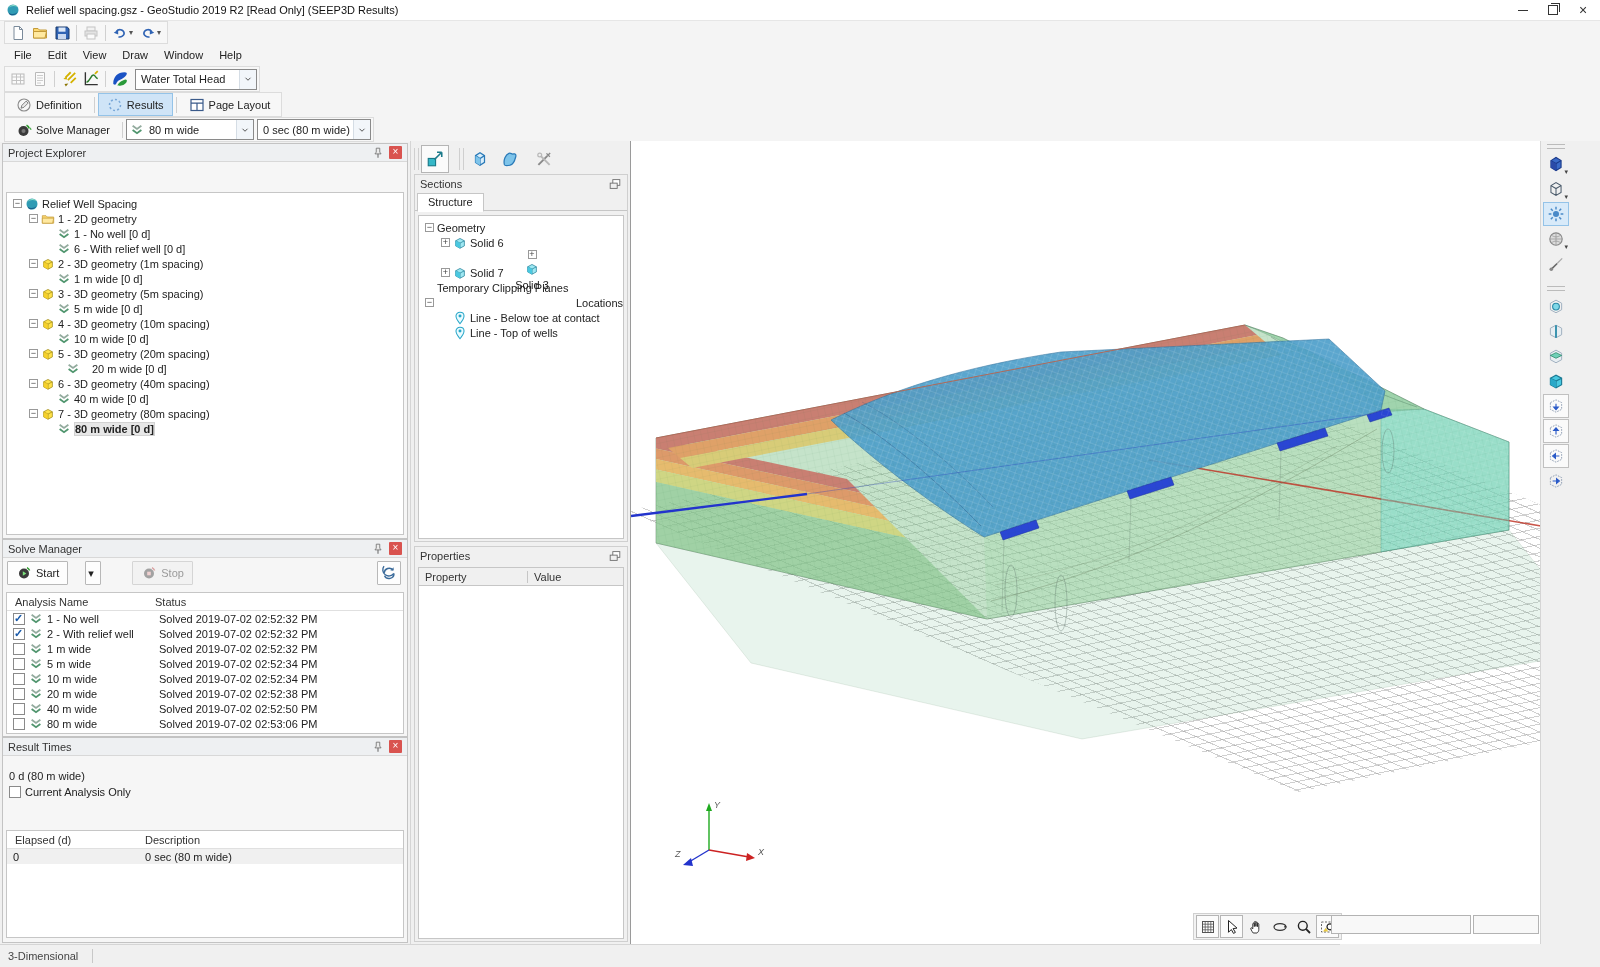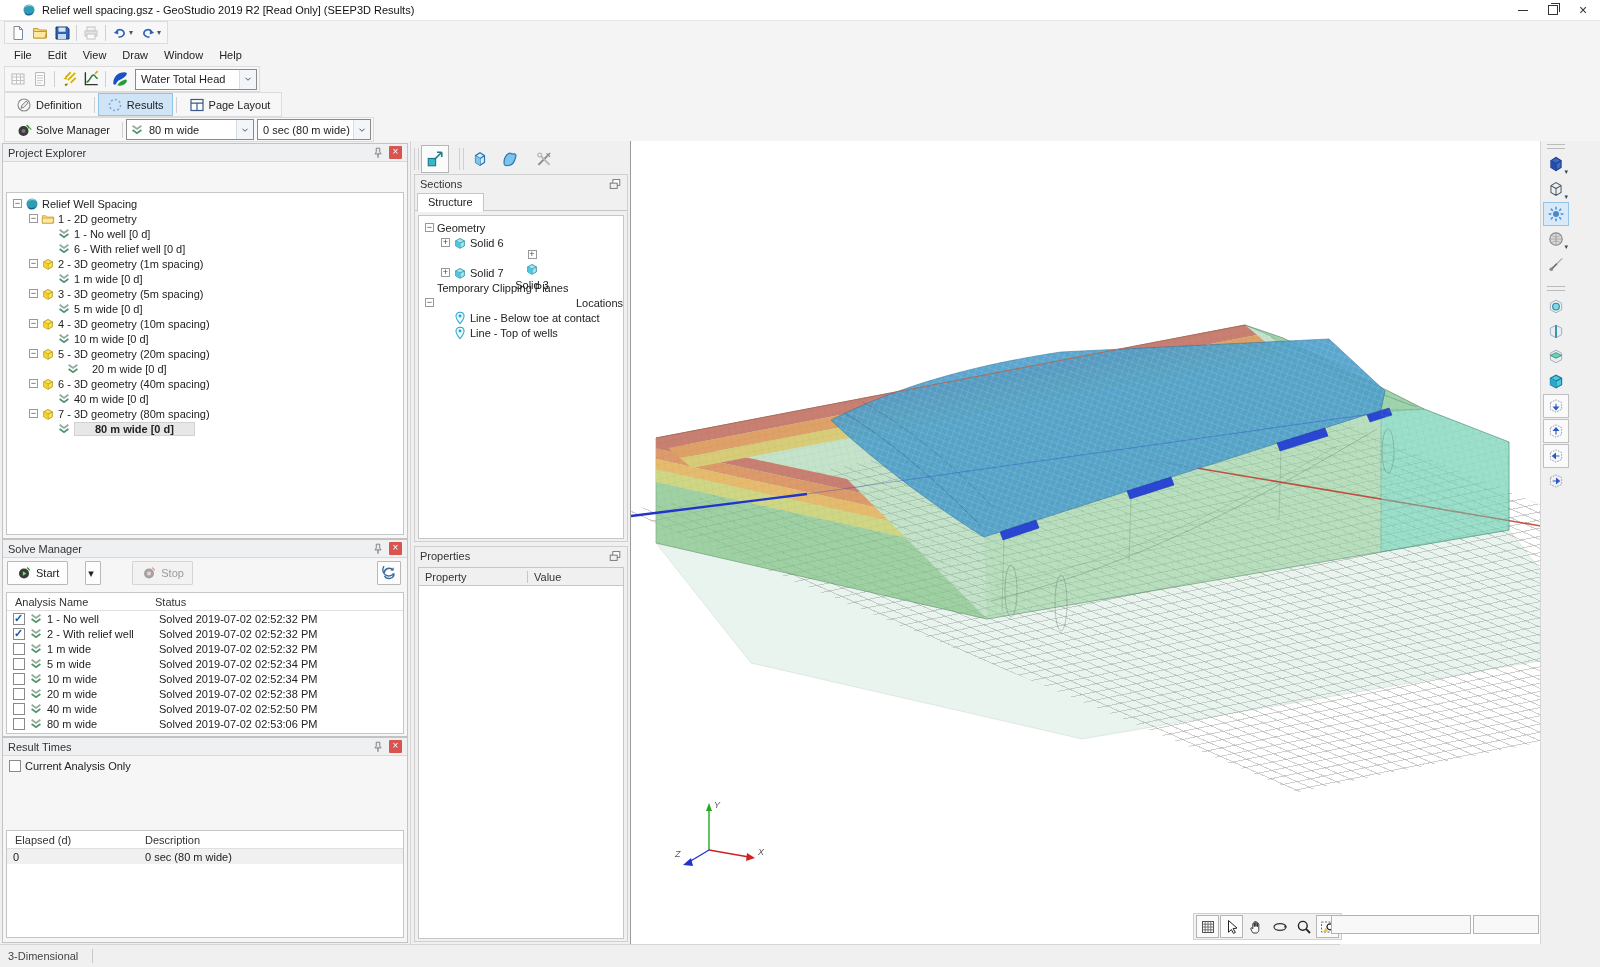--- a/index.html
+++ b/index.html
@@ -2,21 +2,21 @@
 <html><head>
 <meta charset="utf-8">
 <style>
   html,body{margin:0;padding:0}
   body{width:1600px;height:967px;position:relative;overflow:hidden;background:#f0f0f0;
        font-family:"Liberation Sans",sans-serif;font-size:11px;color:#222;}
   .abs{position:absolute}
   .flex{display:flex;align-items:center}
   .grow{flex:1}
   
-  .titlebar{left:0;top:0;width:1600px;height:21px;background:#fff;border-bottom:1px solid #e6e6e6;display:flex;align-items:center;padding-left:22px;box-sizing:border-box}
+  .titlebar{left:0;top:0;width:1600px;height:21px;background:#fff;border-bottom:1px solid #e6e6e6;display:flex;align-items:center;padding-left:6px;box-sizing:border-box}
   .titletext{margin-left:6px;font-size:11px;color:#111}
   .winbtn{width:30px;height:20px;display:flex;align-items:center;justify-content:center;color:#333}
   .winctl{position:absolute;right:2px;top:0;display:flex}
   .minglyph{width:10px;height:1px;background:#333}
   .restglyph{width:8px;height:8px;border:1px solid #333;position:relative;background:#fff}
   .restglyph:before{content:"";position:absolute;left:2px;top:-3px;width:8px;height:8px;border:1px solid #333;border-bottom:none;border-left:none}
   .qat{left:0;top:21px;width:1600px;height:23px;background:#f4f4f4;display:flex;align-items:center}
   .tgroup{display:flex;align-items:center;height:21px;border:1px solid #dcdcdc;background:#f7f7f7;margin-left:4px;padding:0 2px}
   .tbtn{width:22px;height:19px;display:flex;align-items:center;justify-content:center}
   .tsep{width:1px;height:16px;background:#d0d0d0;margin:0 3px}
@@ -39,21 +39,21 @@
   
   .panel{position:absolute;background:#f6f6f6;border:1px solid #c3c3c3;box-sizing:border-box}
   .phead{height:17px;display:flex;align-items:center;padding:0 5px;background:#eef0f2;border-bottom:1px solid #d8d8d8;color:#333;gap:4px}
   .closebox{width:13px;height:13px;background:#d9534f;color:#fff;font-size:10px;line-height:12px;text-align:center;border-radius:1px;flex:none}
   .whitebox{position:absolute;background:#fff;border:1px solid #c6c6c6;box-sizing:border-box;overflow:hidden}
   .tg{width:9px;height:9px;border:1px solid #999;background:#fff;display:inline-flex;align-items:center;justify-content:center;font-size:9px;line-height:7px;color:#444;flex:none;box-sizing:border-box}
   .tg.minus:before{content:"−"}
   .tg.plus:before{content:"+"}
   .tg.none{visibility:hidden}
   .trow{display:flex;align-items:center;height:15px;gap:3px;white-space:nowrap}
-  .trow.selected .tlabel{font-weight:bold;background:#e7e7e7;border:1px solid #d2d2d2;padding:0 20px}
+  .trow.selected .tlabel{font-weight:bold;background:#e7e7e7;border:1px solid #d2d2d2;padding:0 0}
   .cb{width:12px;height:12px;border:1px solid #8a8a8a;background:#fff;position:relative;flex:none;box-sizing:border-box}
   .cb.checked:before{content:"✓";position:absolute;top:-2px;left:0px;color:#1859a9;font-size:11px;font-weight:bold}
   .srow{display:flex;align-items:center;height:15px;gap:4px;padding-left:6px;white-space:nowrap}
   .sname{width:108px;overflow:hidden}
   .sstatus{flex:1}
   .colhead{display:flex;align-items:center;height:17px;border-bottom:1px solid #e0e0e0;color:#333}
   .pbtn{display:flex;align-items:center;gap:4px;height:22px;padding:0 8px;border:1px solid #b8b8b8;background:#fdfdfd;border-radius:1px}
   .pbtn.disabled{color:#9a9a9a;border-color:#d5d5d5;background:#f2f2f2}
   .grip{width:18px;height:3px;border-top:1px solid #bbb;border-bottom:1px solid #bbb;margin:3px auto}
   .rtbtn{width:24px;height:22px;display:flex;align-items:center;justify-content:center;margin:1px auto;position:relative;border:1px solid transparent}
@@ -654,20 +654,21 @@
     <span>Result Times</span>
     <span class="grow"></span>
     <span class="i14">
         <svg viewBox="0 0 16 16">
           <path d="M6 2.5h4v4.5l1.5 2h-7L6 7z" fill="#ececec" stroke="#6a6a6a" stroke-width=".9"></path>
           <line x1="8" y1="9" x2="8" y2="13.5" stroke="#6a6a6a" stroke-width="1.2"></line>
         </svg>
       </span>
     <span class="closebox">×</span>
   </div>
+  <div style="padding:14px 6px 0 6px">0 d (80 m wide)</div>
   <div class="flex" style="padding:4px 6px 0 6px;gap:4px">
     <span class="cb"></span>
     <span>Current Analysis Only</span>
   </div>
   <div class="whitebox" style="left:3px;top:92px;width:398px;height:108px">
     <div class="colhead">
       <span style="padding-left:8px;width:130px">Elapsed (d)</span>
       <span>Description</span>
     </div>
     <div>

